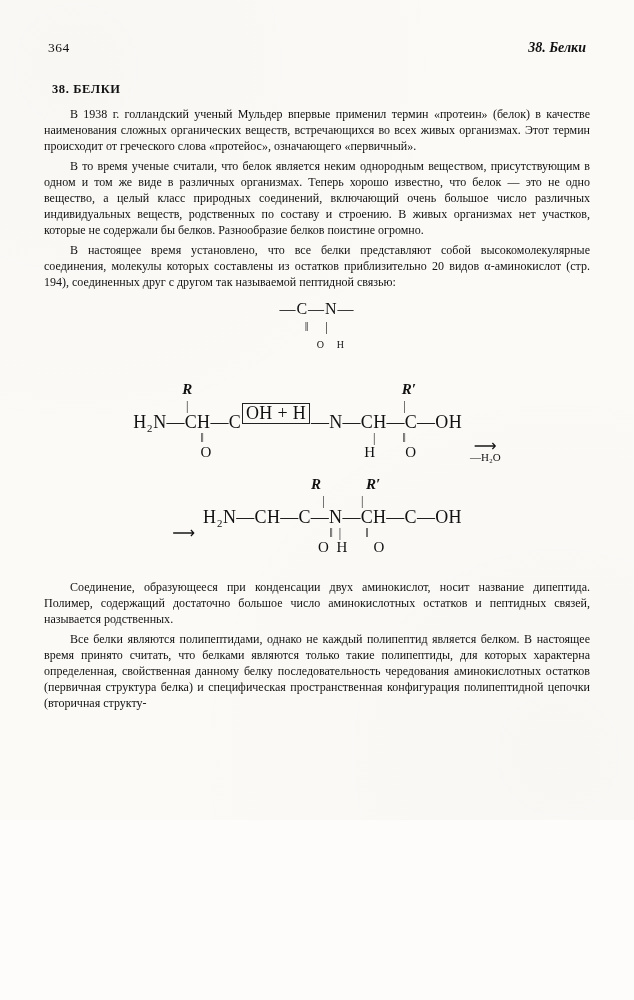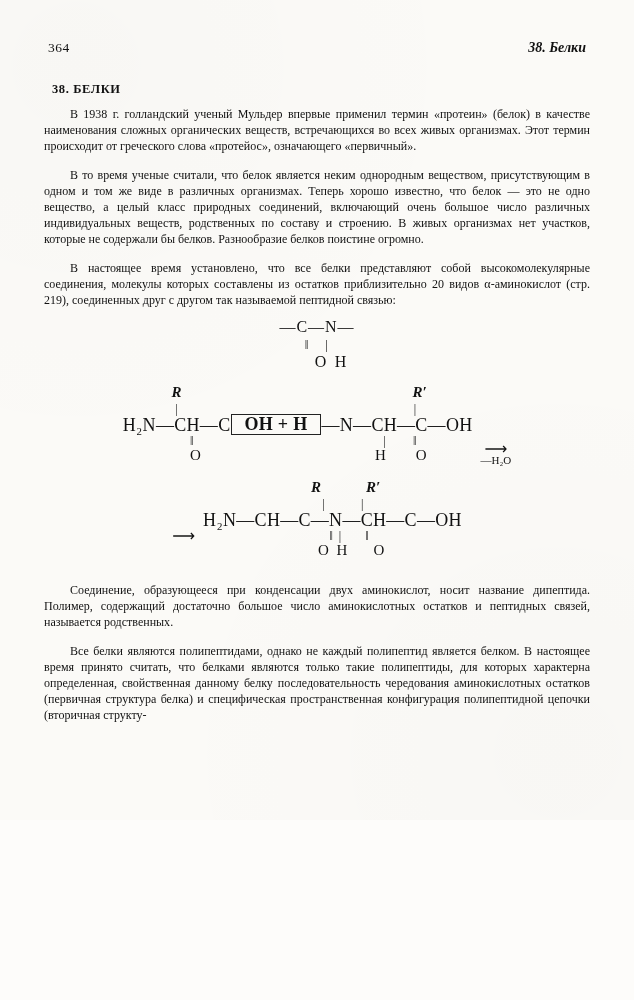--- a/index.html
+++ b/index.html
@@ -50,40 +50,40 @@
   }
   p.body {
     margin: 0;
     font-size: 12px;
     line-height: 1.33;
     text-align: justify;
     text-justify: inter-word;
     hyphens: manual;
   }
   p.body + p.body {
-    margin-top: 13px;
+    margin-top: 4px;
   }
   p.indent {
     text-indent: 26px;
   }
   .italic { }
   .formula-block {
     margin: 10px 0 12px 0;
     text-align: center;
     font-size: 15px;
   }
   .pep-bond {
     display: inline-block;
     text-align: center;
     line-height: 1.12;
     font-family: "Liberation Serif", serif;
   }
   .pep-bond .row1 { letter-spacing: 1px; font-size: 16px; }
   .pep-bond .row-bars { font-size: 13px; letter-spacing: 1px; }
-  .pep-bond .row2 { font-size: 16px; letter-spacing: 1px; margin-left: 28px; }
+  .pep-bond .row2 { font-size: 10px; letter-spacing: 1px; margin-left: 28px; }
   .bar-left { display:inline-block; width: 20px; text-align:center; }
   .bar-right { display:inline-block; width: 20px; text-align:center; }
 
   .reaction {
     margin: 12px 0 6px 0;
     position: relative;
     font-size: 14.5px;
     font-family: "Liberation Serif", serif;
   }
   .rxn-line {
@@ -115,23 +115,22 @@
   .stack .bar2 {
     height: 13px;
     font-size: 12px;
   }
   .stack .bot {
     font-size: 15px;
     height: 18px;
   }
   .boxed {
     border: 1px solid #222;
-    padding: 0 12px;
-    margin: 0 1px;
-    font-weight: bold;
+    padding: 0 3px;
+    margin: 8px 1px;
   }
   .arrow-wrap {
     display: inline-flex;
     flex-direction: column;
     align-items: center;
     margin-left: 8px;
     line-height: 1;
   }
   .arrow-wrap .arr { font-size: 16px; }
   .arrow-wrap .sub { font-size: 11px; margin-top: -2px; }
@@ -158,21 +157,21 @@
     <span class="folio">364</span>
     <span class="head-title">38. Белки</span>
   </div>
 
   <div class="section-title">38. БЕЛКИ</div>
 
   <p class="body indent">В 1938 г. голландский ученый Мульдер впервые применил термин «протеин» (белок) в качестве наименования сложных органических веществ, встречающихся во всех живых организмах. Этот термин происходит от греческого слова «протейос», означающего «первичный».</p>
 
   <p class="body indent">В то время ученые считали, что белок является неким однородным веществом, присутствующим в одном и том же виде в различных организмах. Теперь хорошо известно, что белок — это не одно вещество, а целый класс природных соединений, включающий очень большое число различных индивидуальных веществ, родственных по составу и строению. В живых организмах нет участков, которые не содержали бы белков. Разнообразие белков поистине огромно.</p>
 
-  <p class="body indent"><span>В настоящее время установлено, что все белки представляют собой высокомолекулярные соединения, молекулы которых составлены из остатков приблизительно 20 видов α-аминокислот (стр. 219), соединенных друг с другом так называемой </span><span class="italic">пептидной связью:</span></p>
+  <p class="body indent"><span>В настоящее время установлено, что все белки представляют собой высокомолекулярные соединения, молекулы которых составлены из остатков приблизительно 20 видов α-аминокислот (стр. 194), соединенных друг с другом так называемой </span><span class="italic">пептидной связью:</span></p>
 
   <div class="formula-block">
     <span class="pep-bond">
       <span class="row1">—C—N—</span><br>
       <span class="row-bars">
         <span class="bar-left">‖</span><span class="bar-right">|</span>
       </span><br>
       <span class="row2">
         <span class="bar-left">O</span><span class="bar-right">H</span>
       </span>

